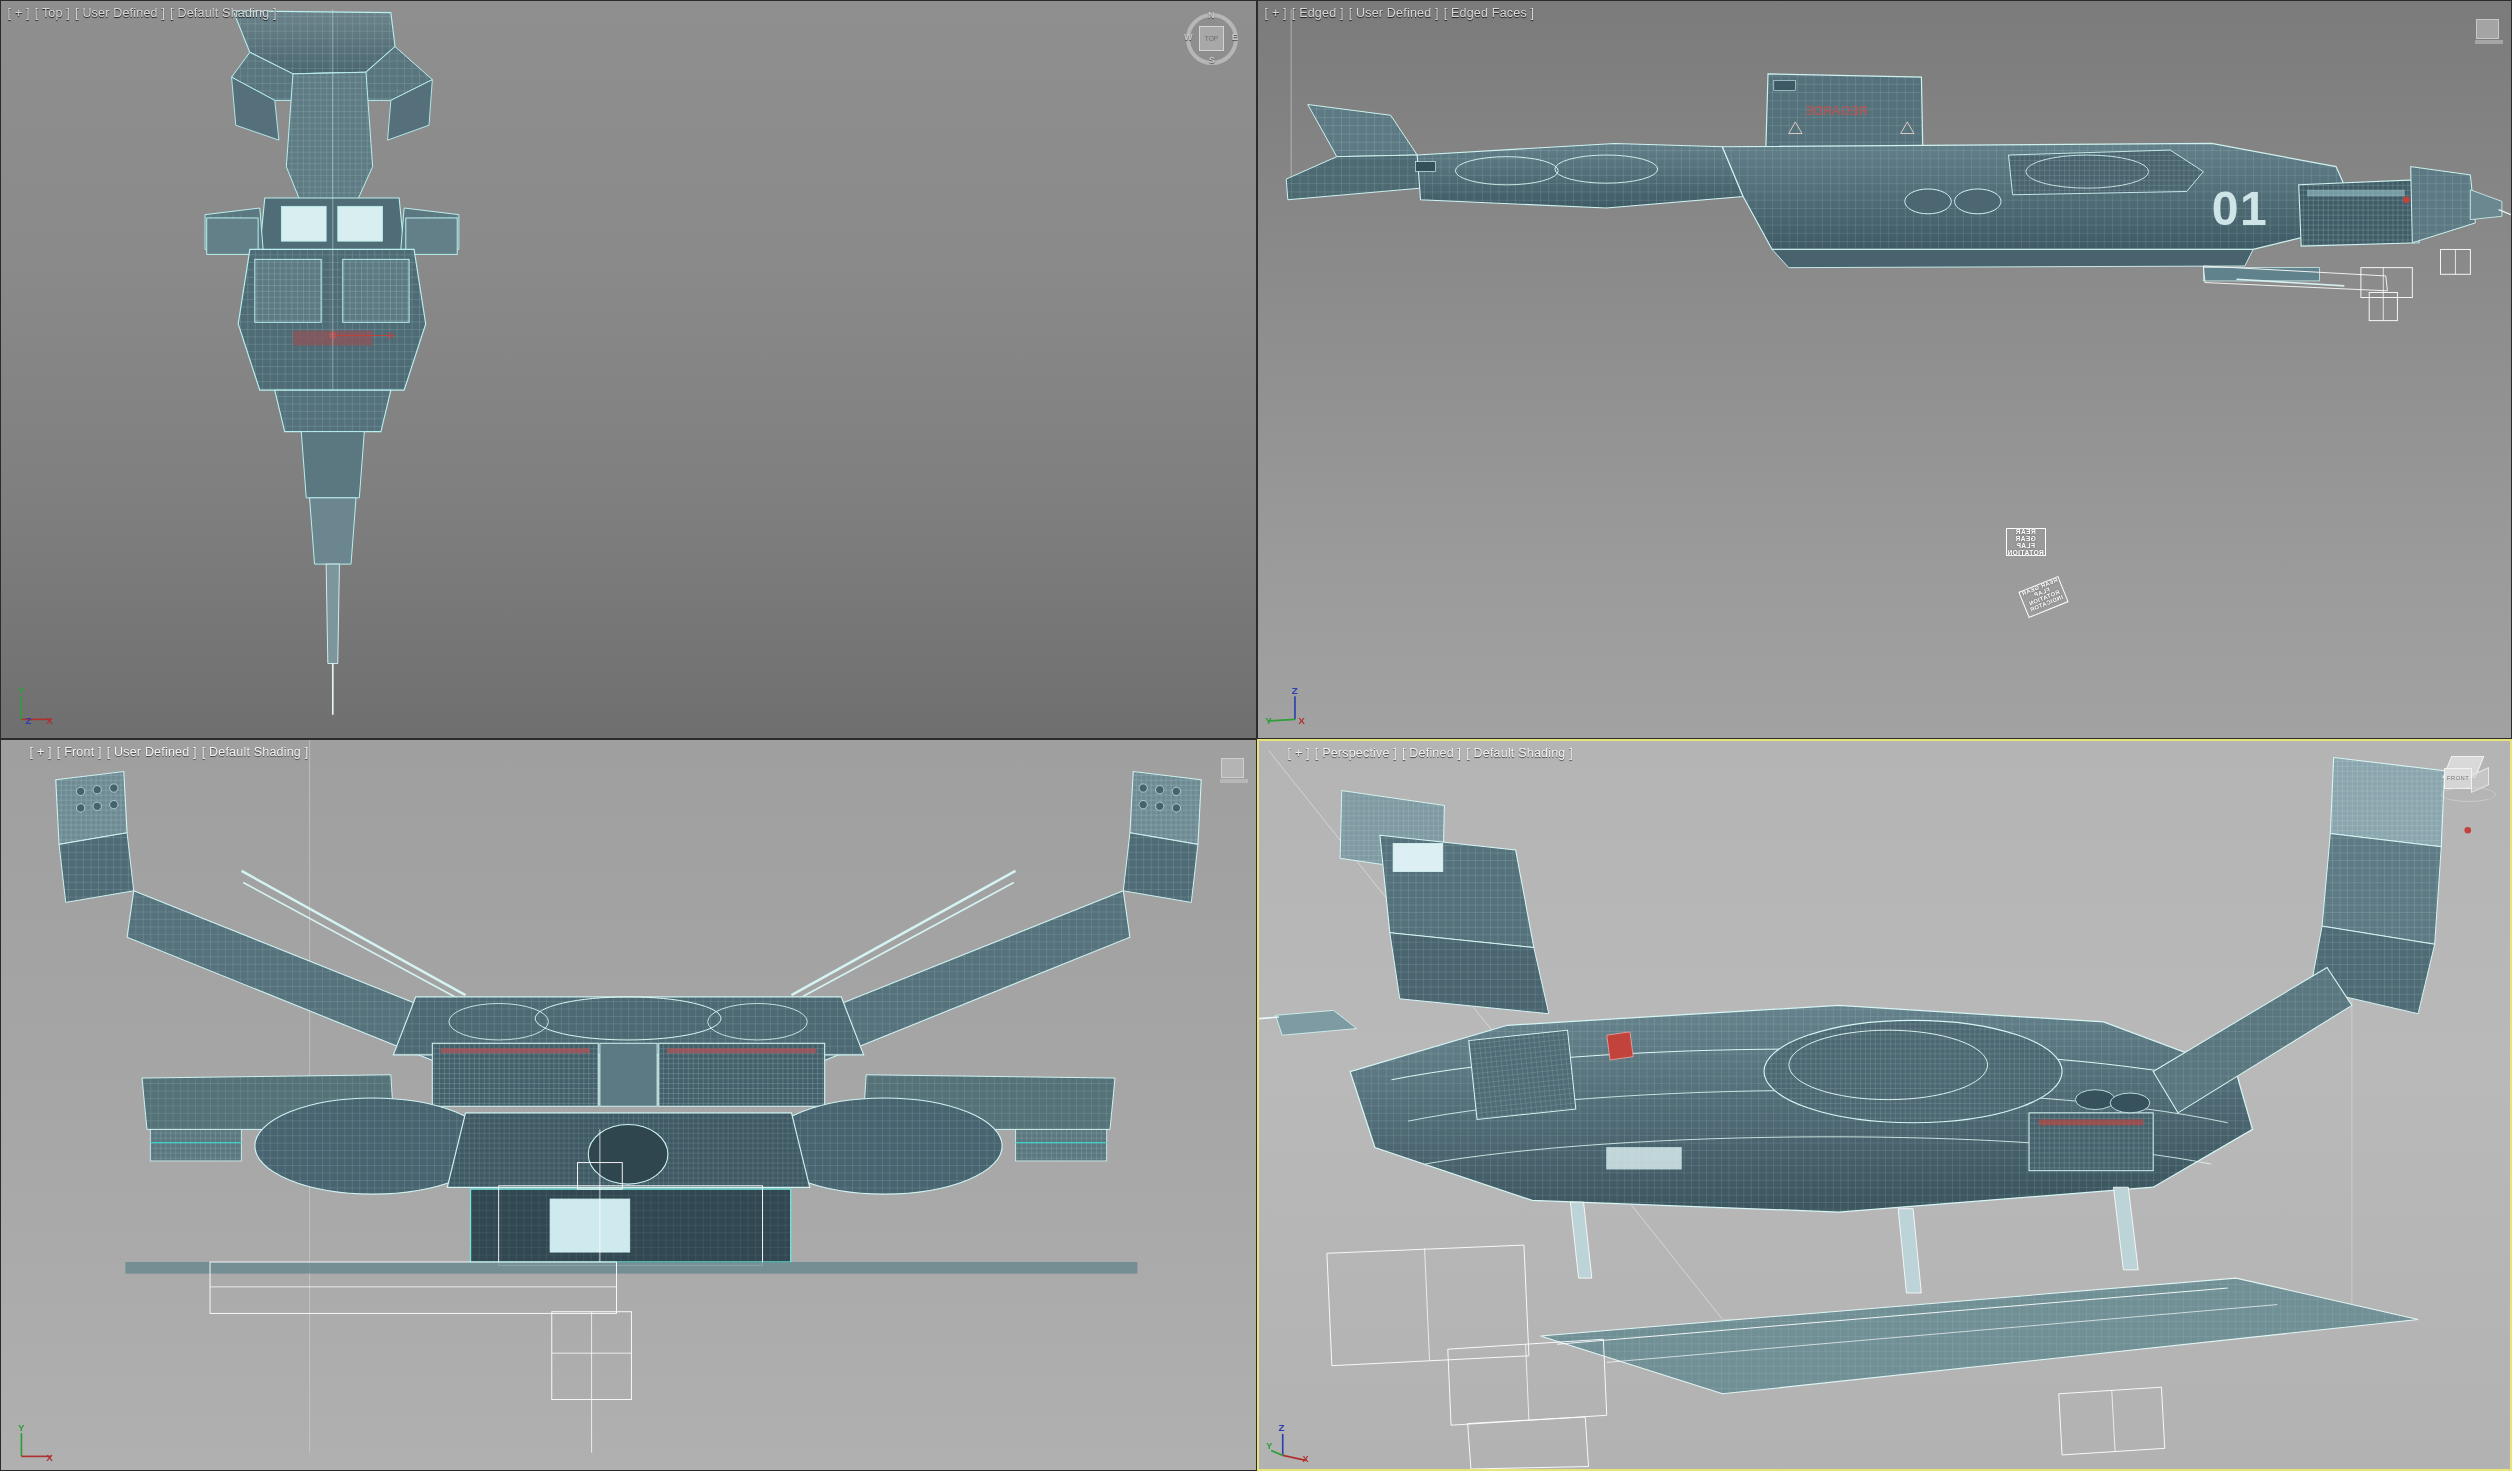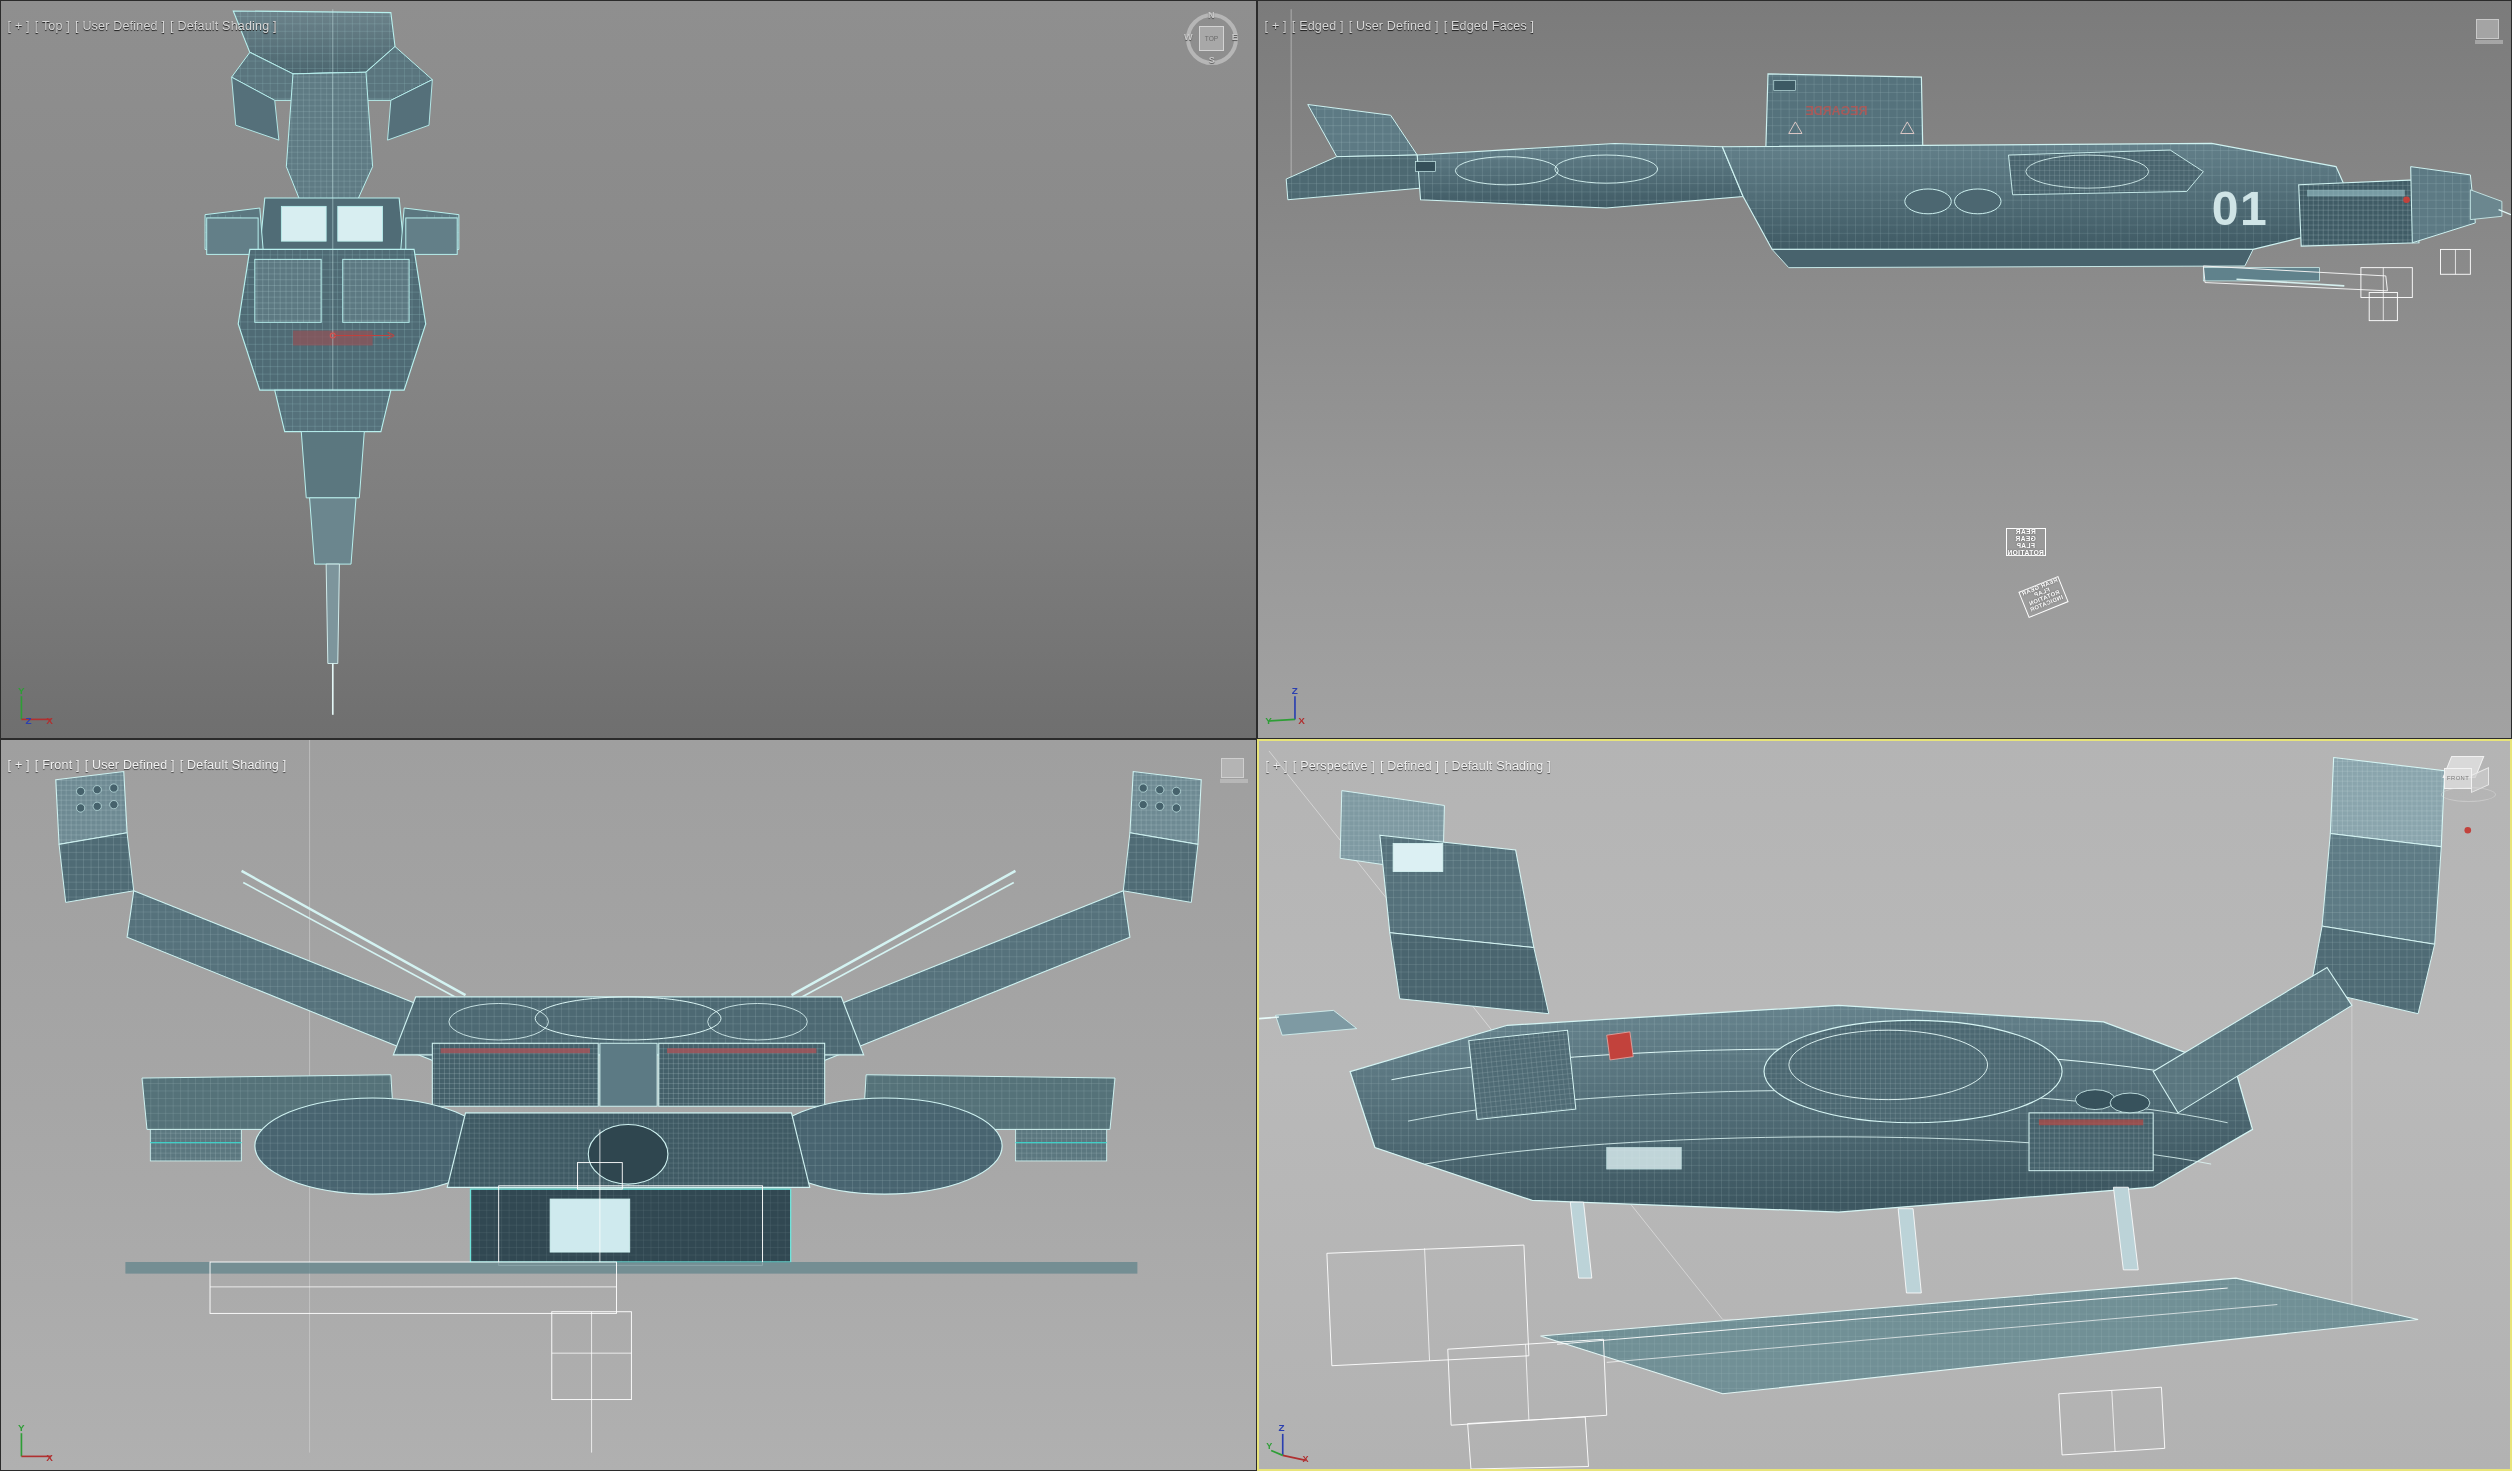--- a/index.html
+++ b/index.html
@@ -22,30 +22,30 @@
 
   
   .viewport {
     position: relative;
     overflow: hidden;
     border: 1.7px solid #2b2b2b;
   }
   .viewport.active { border: 2.5px solid #e8e47a; }
 
   .vp-label {
-    position: absolute; top: 18px; left: 6.6px;
+    position: absolute; top: 5px; left: 6.6px;
     font-size: 12.5px;
     letter-spacing: 0.2px;
     z-index: 40;
     white-space: nowrap;
     pointer-events: none;
   }
   .vp-label .seg { margin-right: 5px; }
   .vp-label.dark  { color: #d8d8d8; text-shadow: 0 0.8px 0.8px #1c1c1c; }
-  .vp-label.light { color: #f2f2f2; text-shadow: 0 0.8px 0.8px #444; }
+  .vp-label.light { color: #f2f2f2; text-shadow: 0 0.8px 0.8px #444; margin-left: 22px; }
 
   
   .bg-grad-dark {
     position: absolute; inset: 0;
     background: linear-gradient(to bottom, #8f8f8f 0%, #8a8a8a 35%, #7e7e7e 70%, #6f6f6f 100%);
   }
   .bg-grad-dark2 {
     position: absolute; inset: 0;
     background: linear-gradient(to bottom, #7b7b7b 0%, #8c8c8c 40%, #9a9a9a 75%, #a2a2a2 100%);
   }

